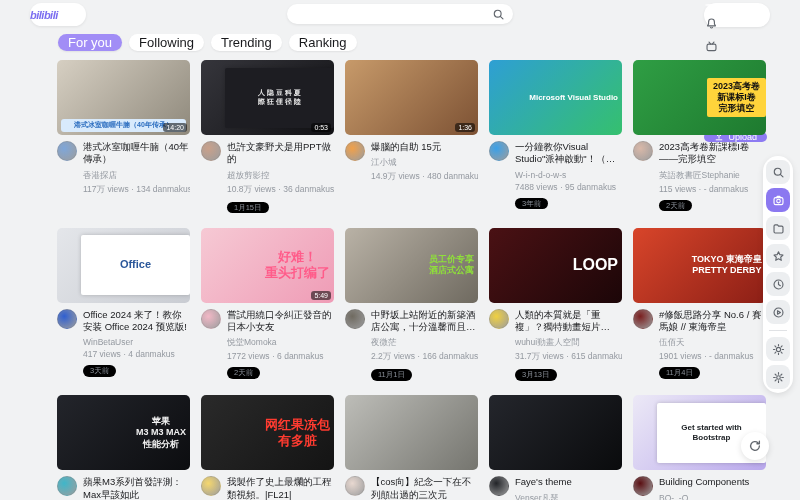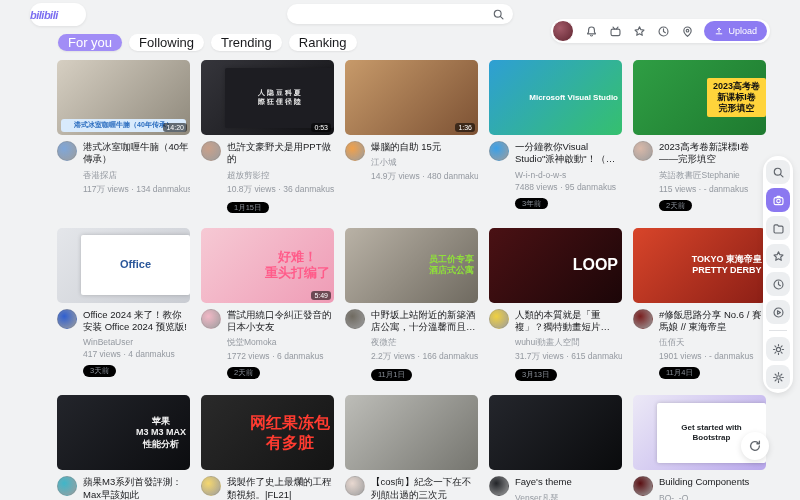--- a/index.html
+++ b/index.html
@@ -18,23 +18,23 @@
   }
   .search-pill {
     position:absolute; left:287px; top:4px; width:226px; height:20px;
     background:#fff; border-radius:10px; box-shadow:0 1px 3px rgba(0,0,0,.08);
     display:flex; align-items:center; padding:0 8px;
   }
   .search-pill input {
     flex:1; border:none; outline:none; font-size:10px; background:transparent; color:#18191c;
   }
   .action-pill {
-    position:absolute; right:30px; top:19px; height:24px;
+    position:absolute; right:30px; top:3px; height:24px;
     background:#fff; border-radius:12px; box-shadow:0 1px 3px rgba(0,0,0,.08);
-    display:flex; align-items:center; gap:10px; padding:0 3px 0 0;
+    display:flex; align-items:flex-start; gap:10px; padding:0 3px 0 0;flex-direction:column;
   }
   .avatar-top {
     width:22px; height:22px; border-radius:50%; margin:1px 0 1px 1px;
     background:radial-gradient(circle at 35% 35%, #a35a68, #5e2430);
     border:1px solid #fff;
   }
   .hicon { width:14px; height:14px; display:flex; align-items:center; justify-content:center; }
   .hicon svg { width:13px; height:13px; stroke:#61666d; fill:none; stroke-width:1.4; stroke-linecap:round; stroke-linejoin:round; }
   .upload-btn {
     height:20px; padding:0 10px; border:none; border-radius:10px; background:#8d7bf2;
@@ -359,21 +359,21 @@
       <div class="av" style="background: radial-gradient(circle at 35% 35%, rgb(63, 182, 201), rgba(0, 0, 0, 0.35));"></div>
       <div class="txt">
         <div class="title">蘋果M3系列首發評測：Max早該如此</div>
 
       </div>
     </div>
   </div>
 
   <div class="card">
     <div class="thumb" style="background: linear-gradient(135deg, rgb(42, 42, 42), rgb(20, 20, 20));">
-      <div class="caption center" style="color: rgb(255, 59, 48); font-size: 16px;">网红果冻包
+      <div class="caption center" style="color: rgb(255, 59, 48); font-size: 13px;">网红果冻包
 有多脏</div>
 
     </div>
     <div class="info">
       <div class="av" style="background: radial-gradient(circle at 35% 35%, rgb(245, 215, 110), rgba(0, 0, 0, 0.35));"></div>
       <div class="txt">
         <div class="title">我製作了史上最爛的工程類視頻。|FL21|</div>
 
       </div>
     </div>

